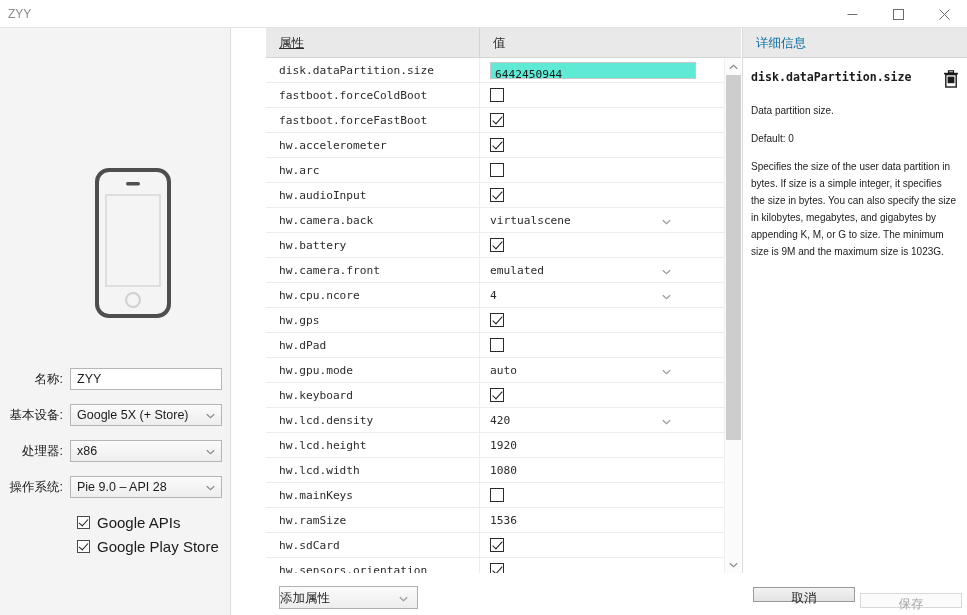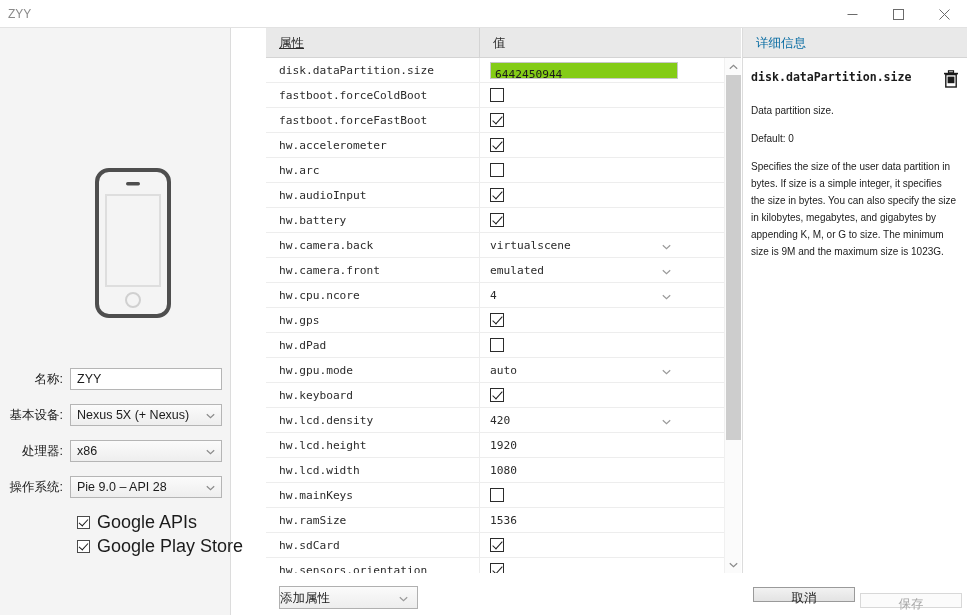--- a/index.html
+++ b/index.html
@@ -96,21 +96,21 @@
     margin-right: 7px;
   }
   .cbox.checked::after {
     content: ""; position: absolute;
     left: 3px; top: 0px;
     width: 4px; height: 8px;
     border: solid #1b1b1b;
     border-width: 0 1.6px 1.6px 0;
     transform: rotate(42deg);
   }
-  .cblabel { font-size: 18px; color: #1b1b1b; white-space: nowrap; }
+  .cblabel { font-size: 15px; color: #1b1b1b; white-space: nowrap; }
 
   
   .table-area {
     position: absolute; left: 266px; top: 28px;
     width: 475px; height: 545px;
     background: #ffffff;
   }
   .thead {
     position: absolute; left: 0; top: 0;
     width: 475px; height: 30px;
@@ -150,22 +150,22 @@
     display: flex; align-items: center;
     padding-left: 10px;
     position: relative;
   }
   .tval .txt {
     font-family: "DejaVu Sans Mono", "Liberation Mono", monospace;
     font-size: 11.2px; color: #2b2b2b;
     white-space: nowrap;
   }
   .tval .editbox {
-    width: 188px; height: 17px;
-    background: #84cc16;
+    width: 206px; height: 17px;
+    background: #5eead4;
     border: 1px solid #c8c8c8;
     font-family: "DejaVu Sans Mono", "Liberation Mono", monospace;
     font-size: 11.2px; color: #1b1b1b;
     line-height: 15px; padding: 4px 4px;
     white-space: nowrap; overflow: hidden;
   }
   .tval .vcaret {
     position: absolute; left: 182px; top: 50%;
     transform: translateY(-50%);
   }
@@ -317,21 +317,21 @@
     <div class="form">
 
       <div class="frow">
         <div class="flabel">名称:</div>
         <div class="ftext">ZYY</div>
       </div>
 
       <div class="frow">
         <div class="flabel">基本设备:</div>
         <div class="fselect">
-          <span>Nexus 5X (+ Nexus)</span>
+          <span>Google 5X (+ Store)</span>
           <span class="caret">
             <svg width="9" height="6" viewBox="0 0 9 6">
                 <path d="M0.8 1.2 L4.5 4.6 L8.2 1.2" fill="none" stroke="#8a8a8a" stroke-width="1.2"></path>
               </svg>
           </span>
         </div>
       </div>
 
       <div class="frow">
         <div class="flabel">处理器:</div>
@@ -406,32 +406,32 @@
             <div class="tcb"></div>
           </div>
         </div>
         <div class="trow">
           <div class="tprop">hw.audioInput</div>
           <div class="tval">
             <div class="tcb checked"></div>
           </div>
         </div>
         <div class="trow">
-          <div class="tprop">hw.battery</div>
-          <div class="tval">
-            <div class="tcb checked"></div>
-          </div>
-        </div>
-        <div class="trow">
           <div class="tprop">hw.camera.back</div>
           <div class="tval">
             <span class="txt">virtualscene</span>
             <span class="vcaret"><svg width="9" height="6" viewBox="0 0 9 6">
                 <path d="M0.8 1.2 L4.5 4.6 L8.2 1.2" fill="none" stroke="#9a9a9a" stroke-width="1.2"></path>
               </svg></span>
+          </div>
+        </div>
+        <div class="trow">
+          <div class="tprop">hw.battery</div>
+          <div class="tval">
+            <div class="tcb checked"></div>
           </div>
         </div>
         <div class="trow">
           <div class="tprop">hw.camera.front</div>
           <div class="tval">
             <span class="txt">emulated</span>
             <span class="vcaret"><svg width="9" height="6" viewBox="0 0 9 6">
                 <path d="M0.8 1.2 L4.5 4.6 L8.2 1.2" fill="none" stroke="#9a9a9a" stroke-width="1.2"></path>
               </svg></span>
           </div>

